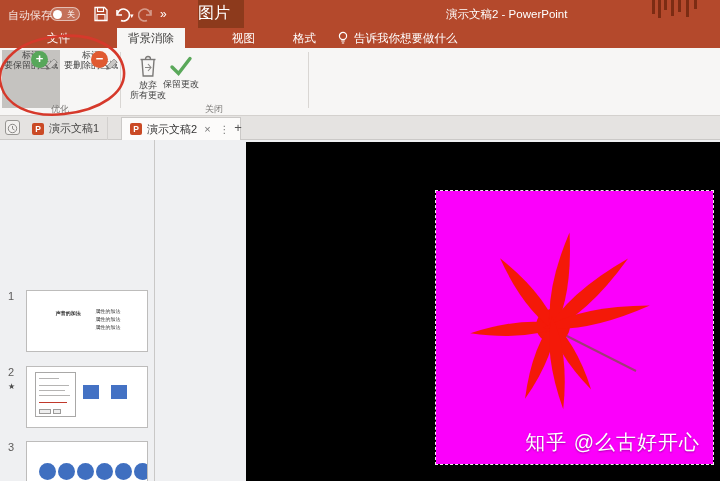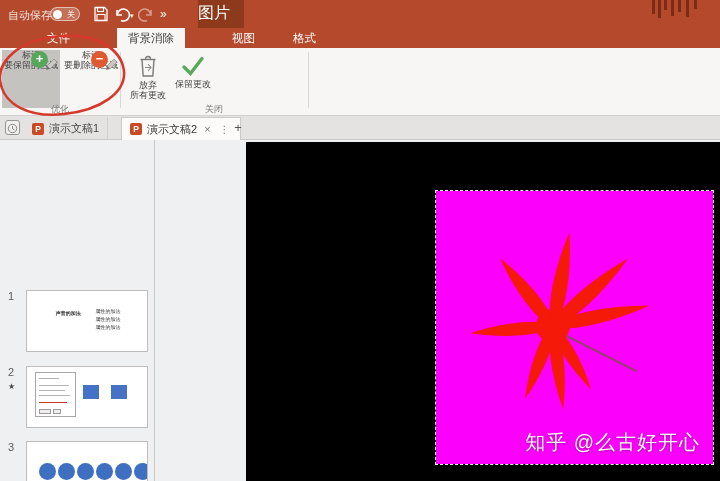--- a/index.html
+++ b/index.html
@@ -115,36 +115,44 @@
       <path d="M5 5 L5 10 L10 10" fill="none" stroke="#fff" stroke-width="1.6"></path>
       <path d="M5.5 9 A6 6 0 1 1 9 15.5" fill="none" stroke="#fff" stroke-width="1.6"></path>
     </svg>
     <span class="qat-caret">▾</span>
     <svg class="qat-btn" style="left:138px;opacity:.45" viewBox="0 0 18 18">
       <path d="M13 5 L13 10 L8 10" fill="none" stroke="#fff" stroke-width="1.6"></path>
       <path d="M12.5 9 A6 6 0 1 0 9 15.5" fill="none" stroke="#fff" stroke-width="1.6"></path>
     </svg>
     <span class="qat-overflow">»</span>
     <div class="ctx-tab-header">图片工具</div>
+    <span class="win-title">演示文稿2 - PowerPoint</span>
     <span class="artifact-bars">
       <i style="left:2px;height:14px"></i>
         <i style="left:8px;height:18px"></i>
         <i style="left:14px;height:10px"></i>
       <i style="left:21px;height:16px"></i>
         <i style="left:28px;height:12px"></i>
         <i style="left:36px;height:17px"></i>
       <i style="left:44px;height:9px"></i>
     </span>
   </div>
 
   <div class="tabrow">
     <div class="rtab">文件</div>
     <div class="rtab active">背景消除</div>
     <div class="rtab">视图</div>
     <div class="rtab" style="margin-left:16px">格式</div>
+    <div class="tellme">
+      <svg width="12" height="14" viewBox="0 0 12 14">
+        <circle cx="6" cy="5" r="3.6" fill="none" stroke="#fff" stroke-width="1.2"></circle>
+        <path d="M4.2 10h3.6 M4.8 12h2.4" stroke="#fff" stroke-width="1.1"></path>
+      </svg>
+      <span>告诉我你想要做什么</span>
+    </div>
   </div>
 
   <div class="ribbon">
 
     <div class="rb-btn sel" style="left:2px;width:58px">
       <span class="mark-ico">
         <span class="mark-circle" style="background:#57a75a">+</span>
         <svg width="15" height="15" viewBox="0 0 15 15" style="position:absolute;left:13px;top:5px">
           <path d="M3 11 L10 4 L13 7 L6 14 Z" fill="#cac8c6" stroke="#8b8987" stroke-width="0.7"></path>
           <path d="M3 11 L6 14 L2.2 14.8 Z" fill="#6f6d6b"></path>
@@ -173,21 +181,21 @@
       <svg width="20" height="25" viewBox="0 0 20 25" style="margin:4px auto 1px;display:block">
         <path d="M4 6 L5.2 22 H14.8 L16 6" fill="none" stroke="#7b7977" stroke-width="1.4"></path>
         <path d="M2.5 5.5 H17.5" stroke="#7b7977" stroke-width="1.4"></path>
         <path d="M7.5 5 Q7.5 2.5 10 2.5 Q12.5 2.5 12.5 5" fill="none" stroke="#7b7977" stroke-width="1.3"></path>
         <path d="M10 10 L13 13.5 L10 17 M13 13.5 L7 13.5" fill="none" stroke="#8b8987" stroke-width="1.1"></path>
       </svg>
       <div class="lab">放弃</div>
       <div class="lab">所有更改</div>
     </div>
 
-    <div class="rb-btn" style="left:168px;width:50px">
+    <div class="rb-btn" style="left:156px;width:50px">
       <svg width="24" height="22" viewBox="0 0 24 22" style="margin:5px auto 2px;display:block">
         <path d="M3 12 L9.5 18.5 L21 3.5" fill="none" stroke="#5aa85a" stroke-width="3.4" stroke-linecap="round"></path>
       </svg>
       <div class="lab">保留更改</div>
     </div>
 
     <div class="grp-label" style="left:120px;width:188px">关闭</div>
     <div class="grp-div" style="left:308px"></div>
   </div>
 

